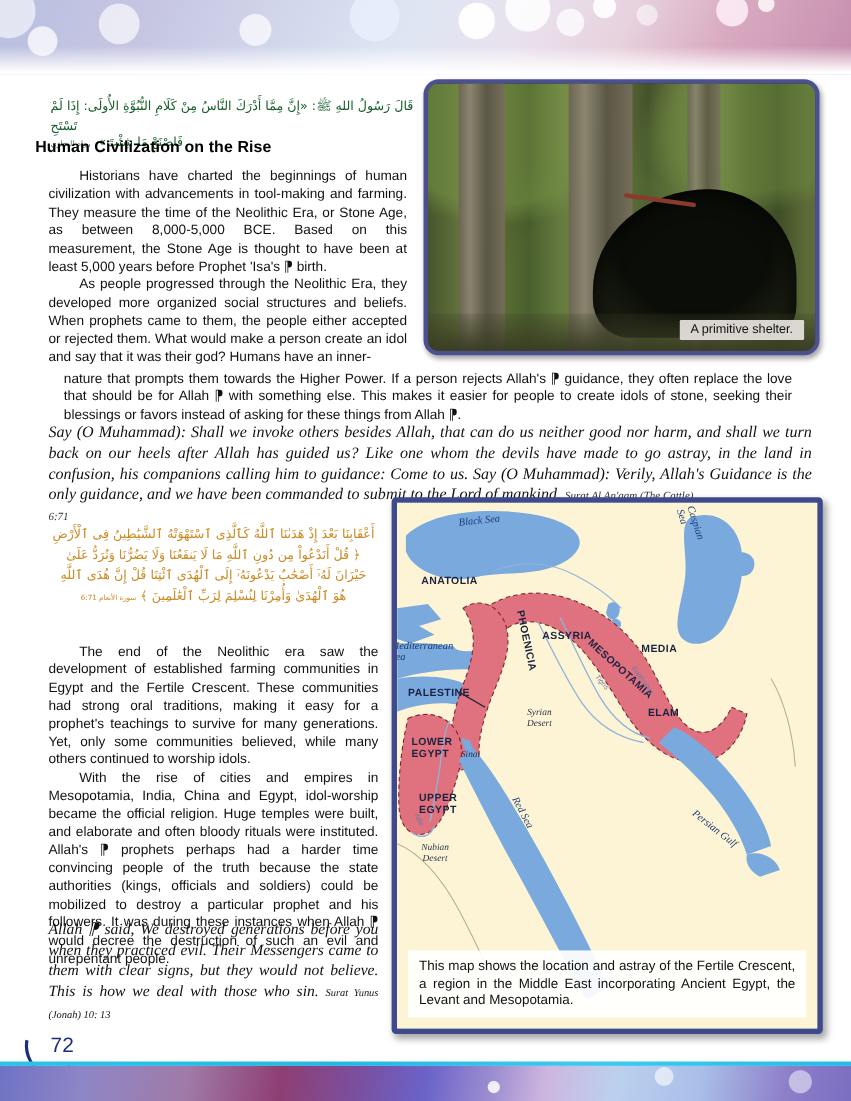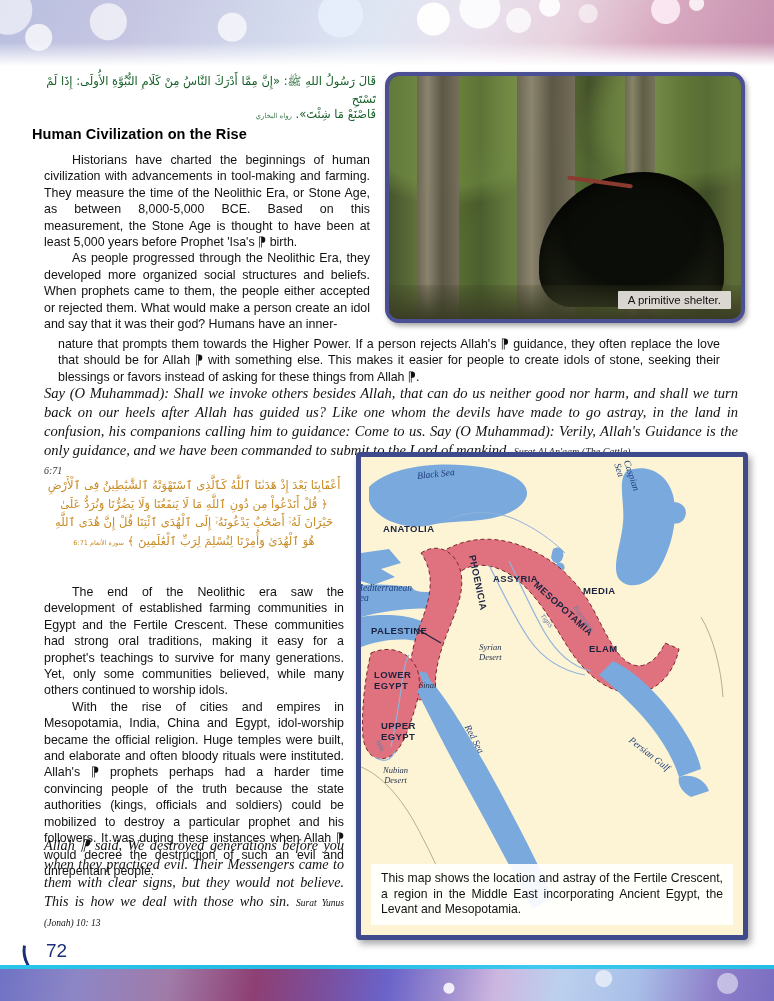--- a/index.html
+++ b/index.html
@@ -55,22 +55,22 @@
     border:3px solid #1b2f78;border-right-color:transparent;border-top-color:transparent;
     border-radius:50%;transform:rotate(-28deg);
   }
   .page-num{
     position:absolute;left:28px;top:10px;font-size:19px;color:#1b2f78;
     font-family:"Liberation Sans",sans-serif;
   }
 
   
   .hadith{
-    position:absolute;left:46px;top:72px;width:330px;height:46px;
-    text-align:right;color:#1b5e20;direction:rtl;
+    position:absolute;left:46px;top:87px;width:330px;height:46px;
+    text-align:left;color:#1b5e20;direction:rtl;
   }
   .hadith .line1{font-size:11.5px;line-height:18px;color:#17602a;font-family:"DejaVu Sans",sans-serif;}
   .hadith .line2{font-size:11.5px;line-height:13px;color:#17602a;font-family:"DejaVu Sans",sans-serif;}
   .hadith .src{font-size:7px;color:#3d7a4c;}
 
   
   .heading{
     position:absolute;left:32px;top:126px;width:330px;
     font-size:14.5px;font-weight:bold;color:#000000;letter-spacing:.1px;
   }

